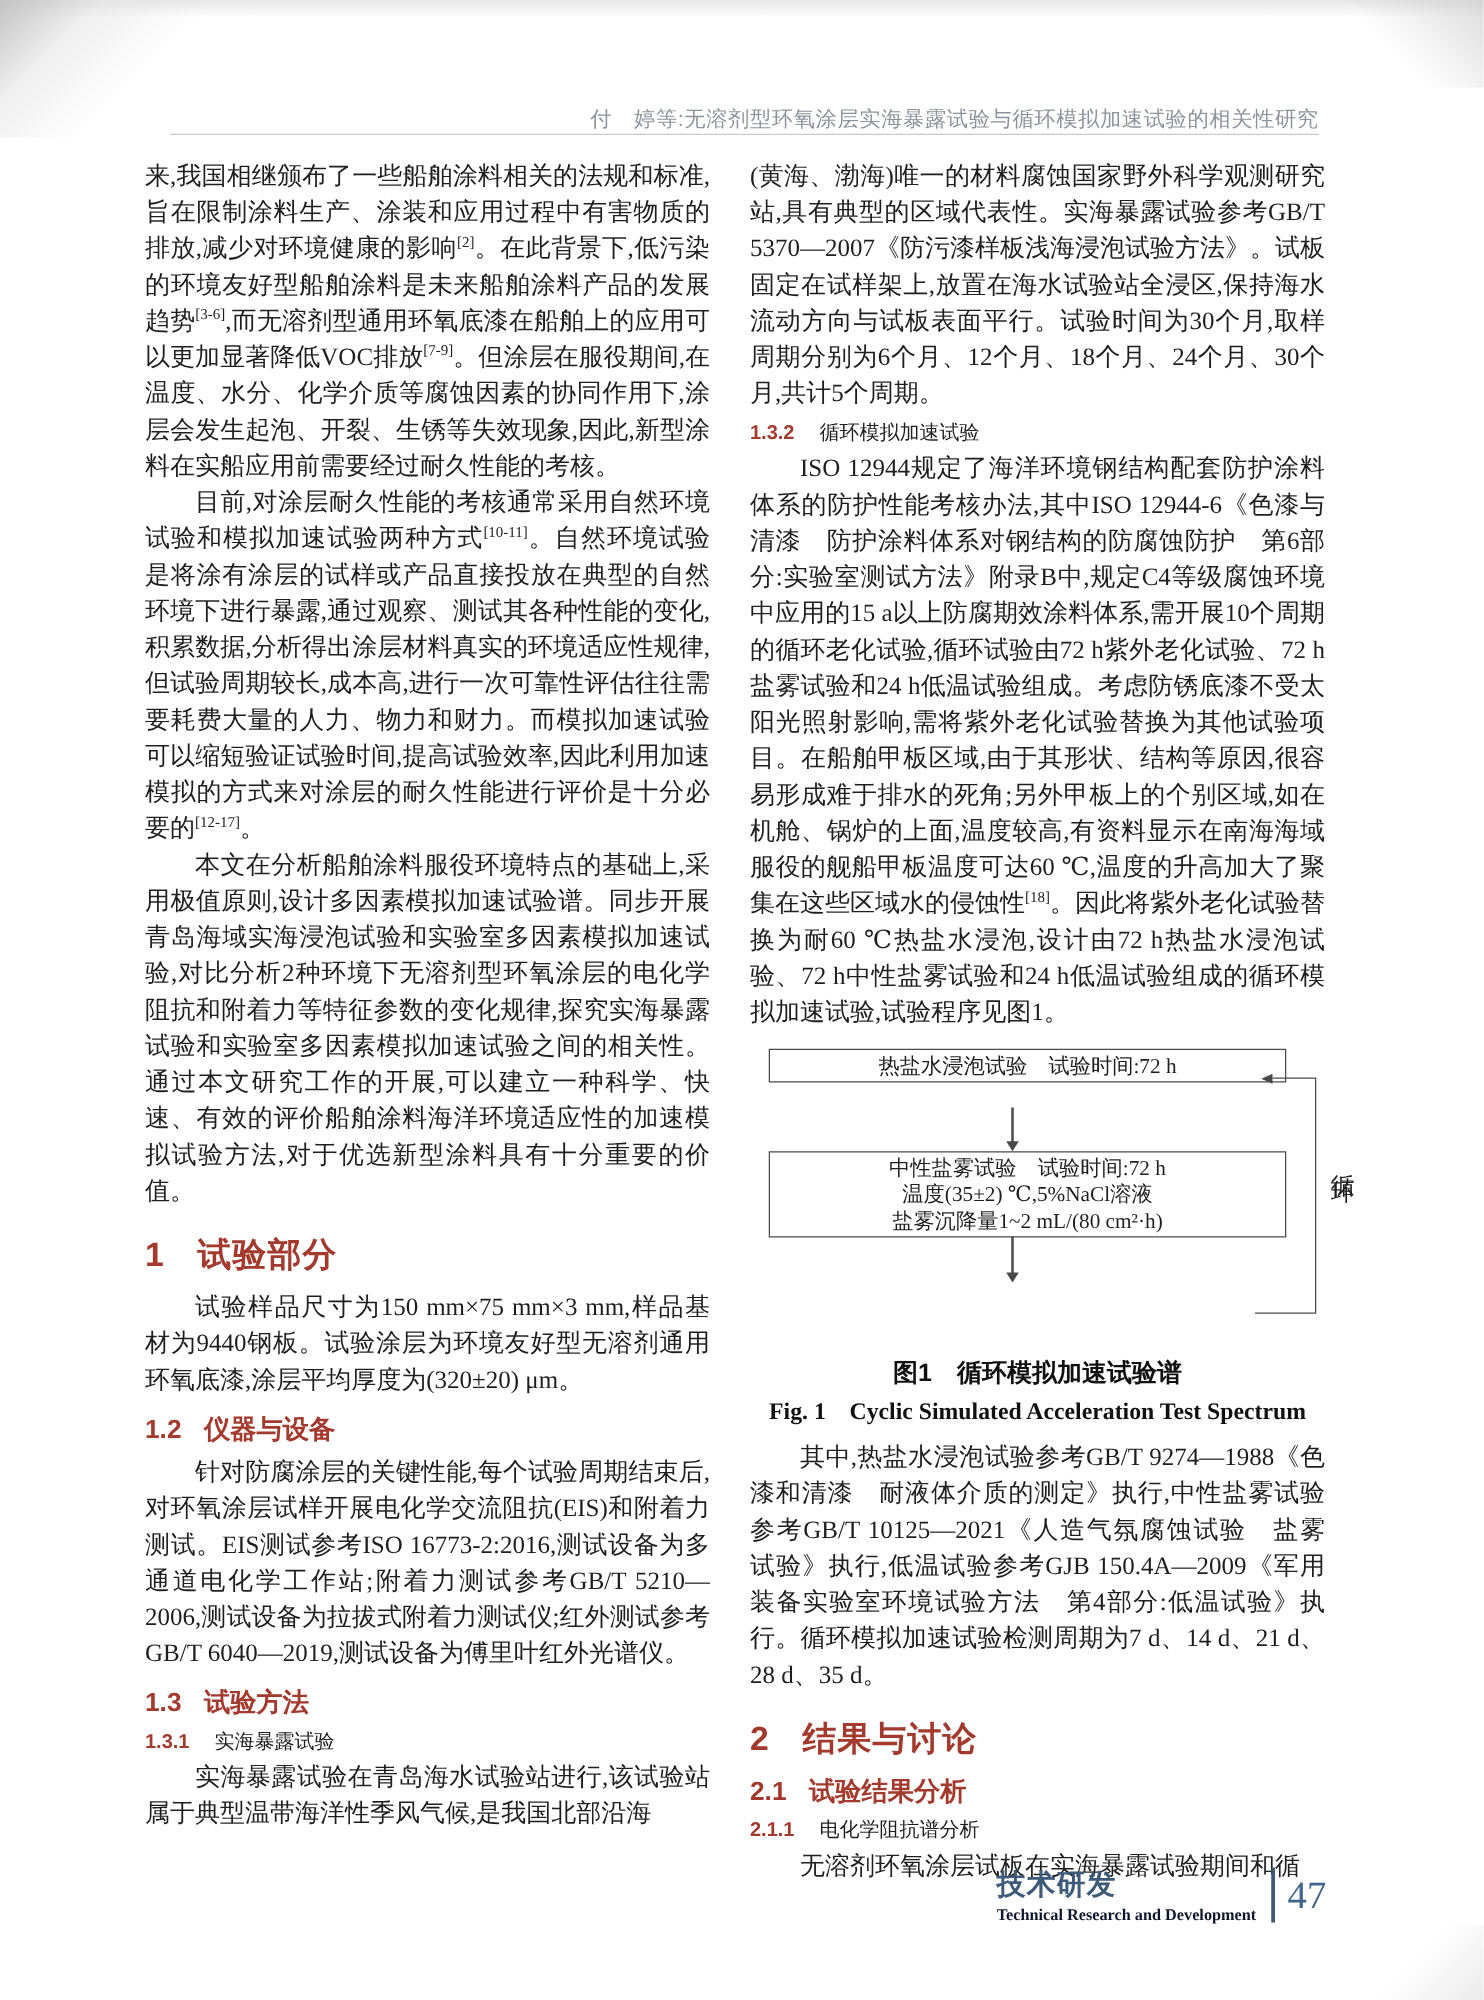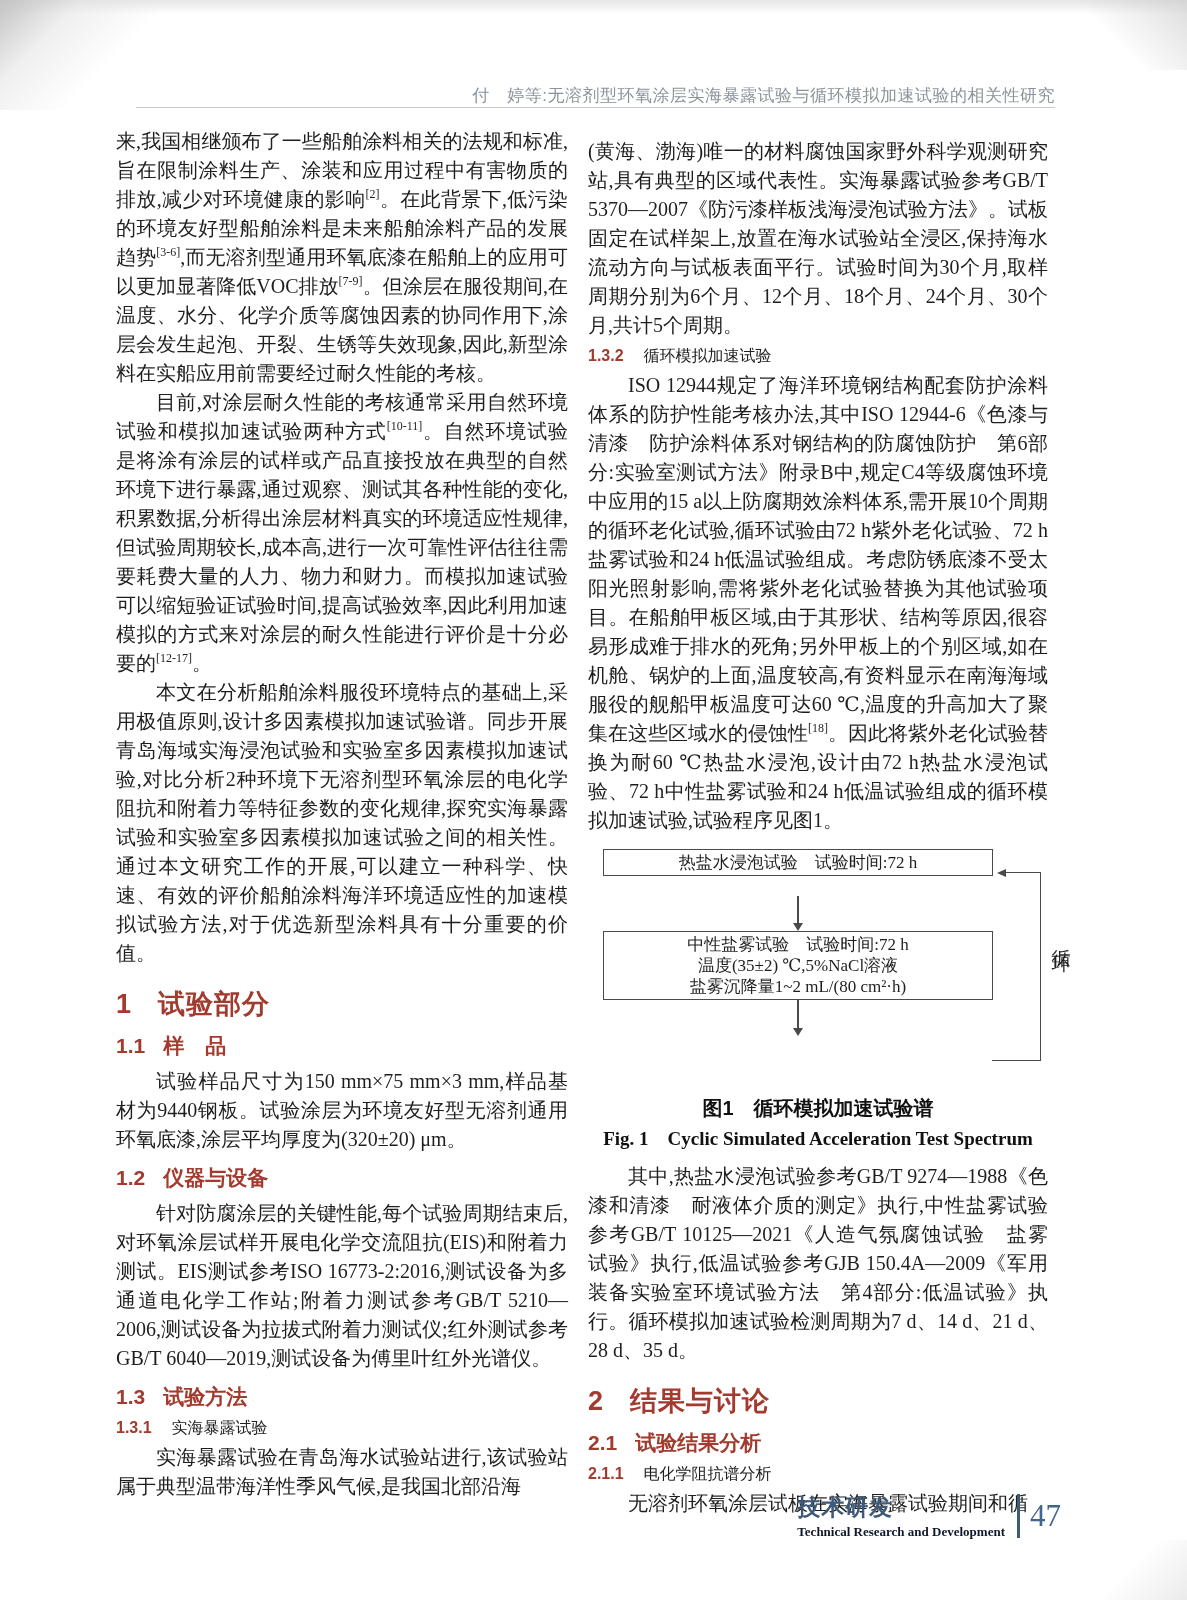--- a/index.html
+++ b/index.html
@@ -19,41 +19,41 @@
   .running-title{
     position:absolute;top:84px;right:132px;
     font-family:"Liberation Sans","DejaVu Sans",sans-serif;
     font-size:17px;color:#8d939b;letter-spacing:.5px;white-space:nowrap;
   }
   .header-rule{position:absolute;top:107px;left:136px;right:132px;height:1px;background:#c9c9c9;}
 
   
   .col{position:absolute;top:127px;text-align:justify;}
   .col-left{left:116px;width:452px;}
-  .col-right{left:588px;width:460px;margin-top:10px;}
+  .col-right{left:600px;width:460px;}
   p.body-text{margin:0;font-size:20px;line-height:29px;color:#1e1e1e;text-indent:2em;}
   p.noindent{text-indent:0;}
   sup{font-size:12px;line-height:0;}
 
   
   .sec1{margin:18px 0 10px;font-family:"Liberation Sans","DejaVu Sans",sans-serif;
         font-size:27px;font-weight:bold;color:#a23a2e;letter-spacing:1px;}
   .sec1 .num{margin-right:26px;}
   .sec2{margin:10px 0 7px;font-family:"Liberation Sans","DejaVu Sans",sans-serif;
         font-size:21px;font-weight:bold;color:#a23a2e;}
   .sec2 .num{margin-right:18px;}
   .sec3{margin:6px 0 4px;font-size:16px;font-weight:normal;}
   .sec3 .num{color:#a23a2e;font-family:"Liberation Sans","DejaVu Sans",sans-serif;font-weight:bold;margin-right:20px;}
   .sec3 .title{color:#1e1e1e;}
 
   
   figure.figure{margin:14px 0 10px;}
   .flowchart{position:relative;margin-left:15px;width:390px;height:234px;
              font-size:17px;line-height:21px;color:#1e1e1e;text-align:center;}
-  .fbox{position:absolute;left:0;width:388px;border:1px solid #4a4a4a;padding:2px 0;background:#fff;}
+  .fbox{position:absolute;left:0;width:388px;border:1px solid #4a4a4a;padding:2px 12px;background:#fff;}
   .fbox1{top:0;}
   .fbox2{top:82px;}
   .fbox3{top:187px;}
   .varrow{position:absolute;left:194px;width:1.5px;background:#4a4a4a;}
   .varrow::after{content:"";position:absolute;bottom:-7px;left:-4.2px;
      border:5px solid transparent;border-top:8px solid #4a4a4a;border-bottom:none;}
   .varrow1{top:47px;height:28px;}
   .varrow2{top:150px;height:30px;}
   .loop-bottom{position:absolute;top:211px;left:389px;width:48px;border-top:1.5px solid #4a4a4a;}
   .loop-v{position:absolute;top:23px;left:437px;height:189px;border-left:1.5px solid #4a4a4a;}
@@ -86,21 +86,20 @@
 <div class="edge edge-br"></div>
 
 <div class="running-title">付　婷等:无溶剂型环氧涂层实海暴露试验与循环模拟加速试验的相关性研究</div>
 <div class="header-rule"></div>
 
 <div class="col col-left">
   <p class="body-text noindent">来,我国相继颁布了一些船舶涂料相关的法规和标准,旨在限制涂料生产、涂装和应用过程中有害物质的排放,减少对环境健康的影响<sup>[2]</sup>。在此背景下,低污染的环境友好型船舶涂料是未来船舶涂料产品的发展趋势<sup>[3-6]</sup>,而无溶剂型通用环氧底漆在船舶上的应用可以更加显著降低VOC排放<sup>[7-9]</sup>。但涂层在服役期间,在温度、水分、化学介质等腐蚀因素的协同作用下,涂层会发生起泡、开裂、生锈等失效现象,因此,新型涂料在实船应用前需要经过耐久性能的考核。</p>
   <p class="body-text">目前,对涂层耐久性能的考核通常采用自然环境试验和模拟加速试验两种方式<sup>[10-11]</sup>。自然环境试验是将涂有涂层的试样或产品直接投放在典型的自然环境下进行暴露,通过观察、测试其各种性能的变化,积累数据,分析得出涂层材料真实的环境适应性规律,但试验周期较长,成本高,进行一次可靠性评估往往需要耗费大量的人力、物力和财力。而模拟加速试验可以缩短验证试验时间,提高试验效率,因此利用加速模拟的方式来对涂层的耐久性能进行评价是十分必要的<sup>[12-17]</sup>。</p>
   <p class="body-text">本文在分析船舶涂料服役环境特点的基础上,采用极值原则,设计多因素模拟加速试验谱。同步开展青岛海域实海浸泡试验和实验室多因素模拟加速试验,对比分析2种环境下无溶剂型环氧涂层的电化学阻抗和附着力等特征参数的变化规律,探究实海暴露试验和实验室多因素模拟加速试验之间的相关性。通过本文研究工作的开展,可以建立一种科学、快速、有效的评价船舶涂料海洋环境适应性的加速模拟试验方法,对于优选新型涂料具有十分重要的价值。</p>
   <h2 class="sec1"><span class="num">1</span><span class="title">试验部分</span></h2>
-  <h3 class="sec2"><span class="num">1.1</span><span class="title">样　品</span></h3>
   <p class="body-text">试验样品尺寸为150 mm×75 mm×3 mm,样品基材为9440钢板。试验涂层为环境友好型无溶剂通用环氧底漆,涂层平均厚度为(320±20) μm。</p>
   <h3 class="sec2"><span class="num">1.2</span><span class="title">仪器与设备</span></h3>
   <p class="body-text">针对防腐涂层的关键性能,每个试验周期结束后,对环氧涂层试样开展电化学交流阻抗(EIS)和附着力测试。EIS测试参考ISO 16773-2:2016,测试设备为多通道电化学工作站;附着力测试参考GB/T 5210—2006,测试设备为拉拔式附着力测试仪;红外测试参考GB/T 6040—2019,测试设备为傅里叶红外光谱仪。</p>
   <h3 class="sec2"><span class="num">1.3</span><span class="title">试验方法</span></h3>
   <h4 class="sec3"><span class="num">1.3.1</span><span class="title">实海暴露试验</span></h4>
   <p class="body-text">实海暴露试验在青岛海水试验站进行,该试验站属于典型温带海洋性季风气候,是我国北部沿海</p>
 </div>
 
 <div class="col col-right">
   <p class="body-text noindent">(黄海、渤海)唯一的材料腐蚀国家野外科学观测研究站,具有典型的区域代表性。实海暴露试验参考GB/T 5370—2007《防污漆样板浅海浸泡试验方法》。试板固定在试样架上,放置在海水试验站全浸区,保持海水流动方向与试板表面平行。试验时间为30个月,取样周期分别为6个月、12个月、18个月、24个月、30个月,共计5个周期。</p>

